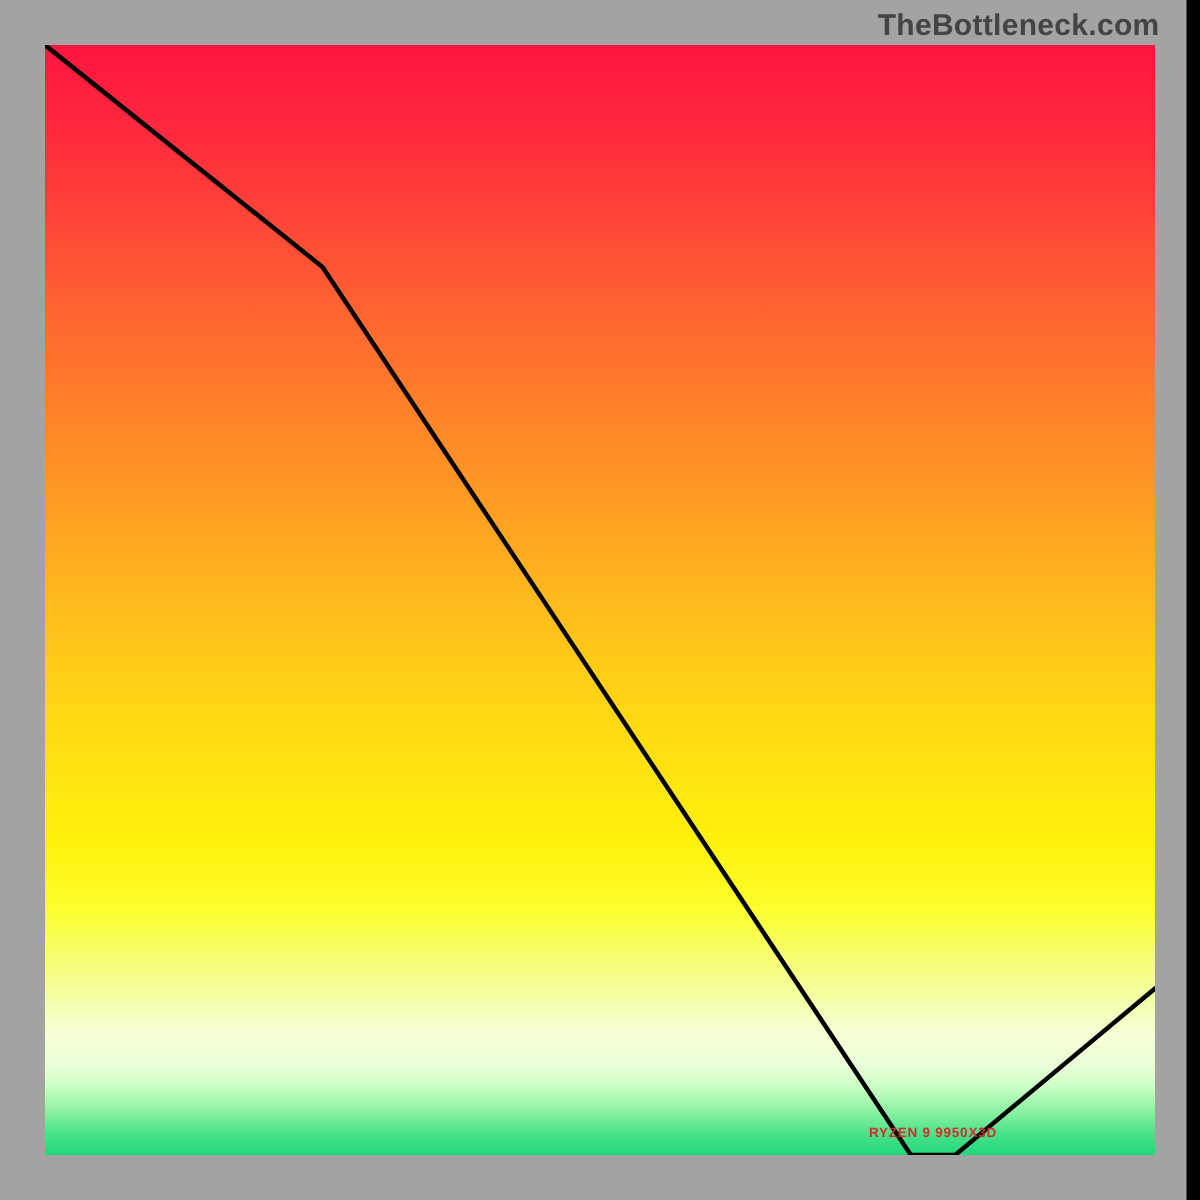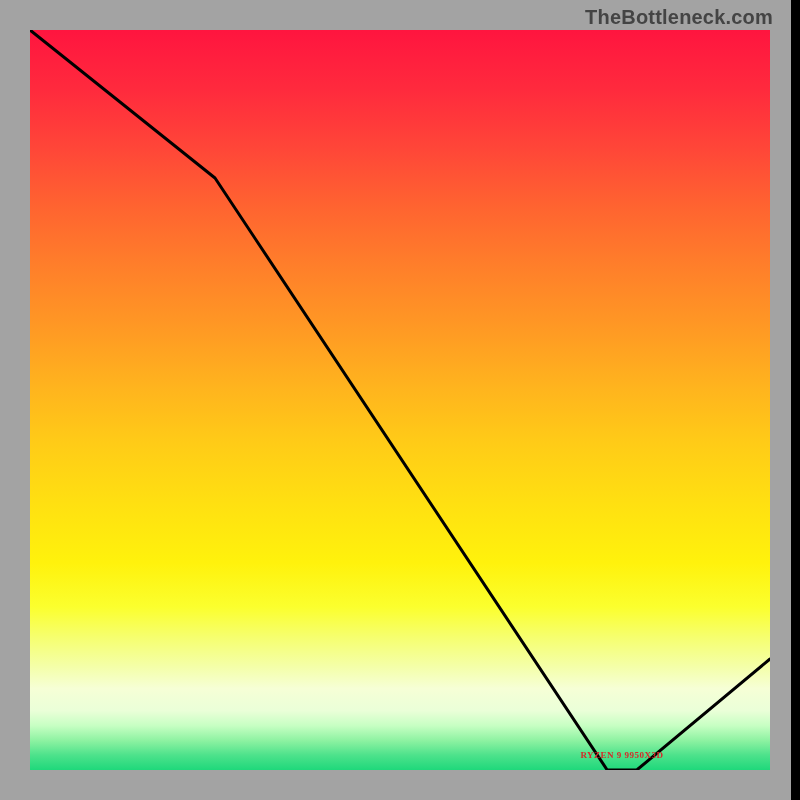--- a/index.html
+++ b/index.html
@@ -59,21 +59,21 @@
     left: 0;
     top: 0;
     width: 740px;
     height: 740px;
   }
   .marker {
     position: absolute;
     transform: translate(-50%, -50%);
     font-size: 9px;
     font-weight: 700;
-    font-family: Liberation Serif, serif;
+    font-family: Liberation Sans, sans-serif;
     letter-spacing: 0.5px;
     color: #d62a2a;
     white-space: nowrap;
     pointer-events: none;
   }
 </style>
 </head>
 <body>
 
 <div class="frame">

